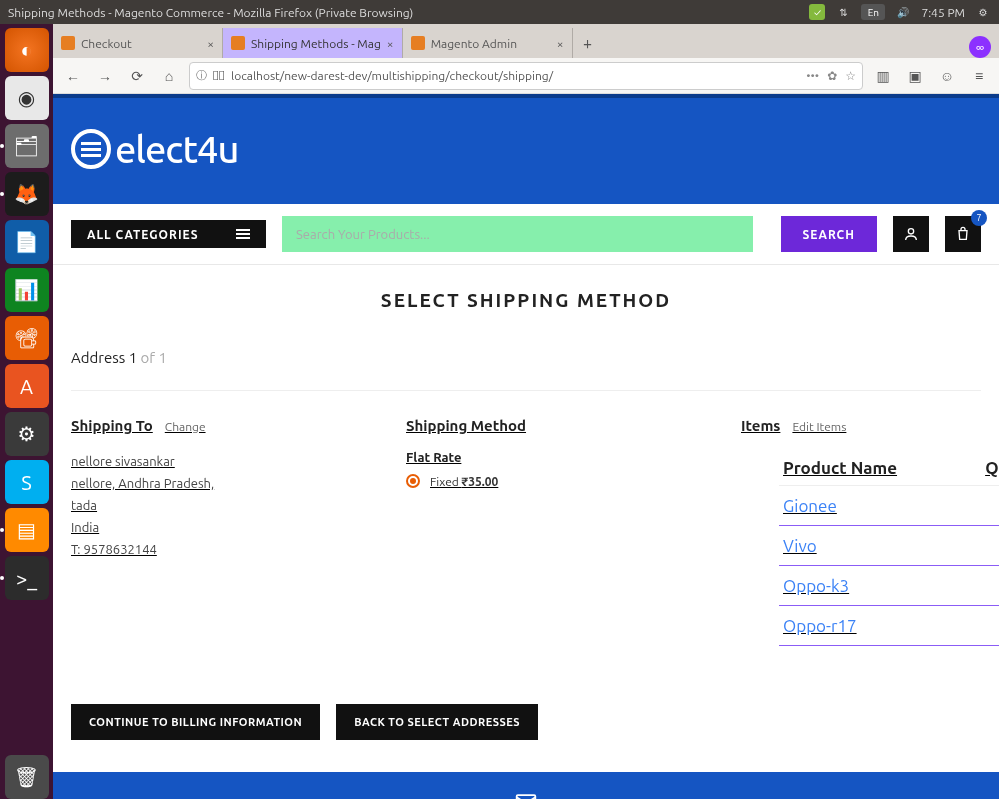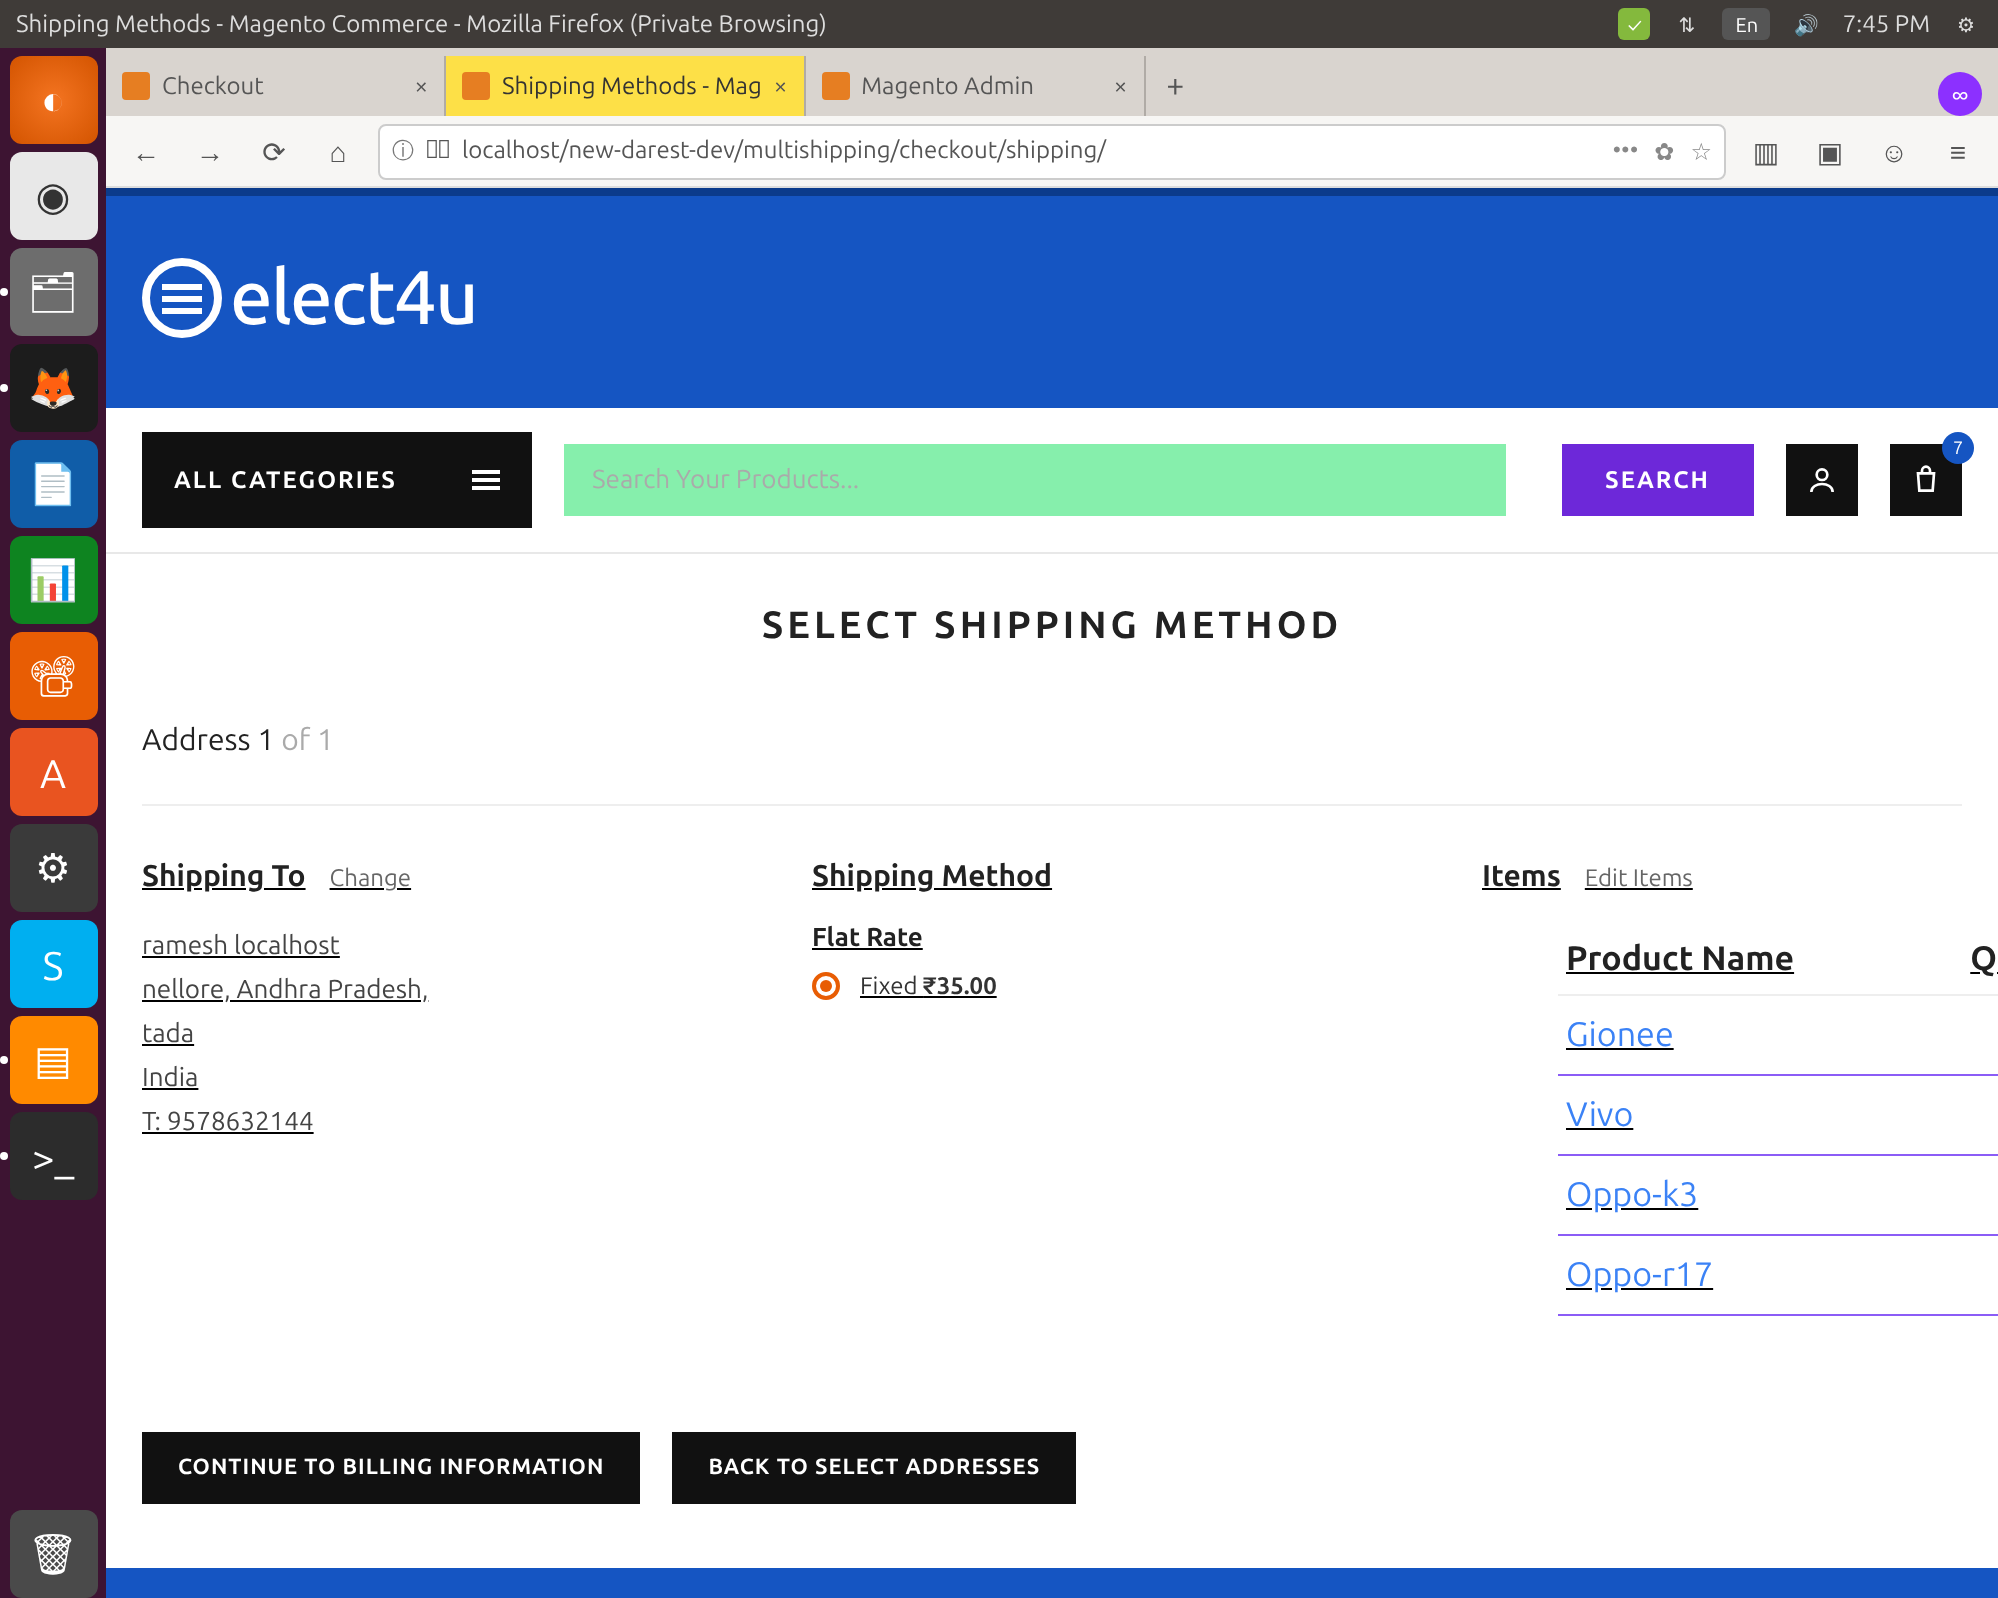--- a/index.html
+++ b/index.html
@@ -21,39 +21,39 @@
 .li-gear{background:#3a3a3a;}
 .li-skype{background:#00aff0;}
 .li-sub{background:#ff8a00;}
 .li-term{background:#2c2c2c;}
 .li-trash{background:#4a4a4a;}
 .launcher .running::before{content:"";position:absolute;left:-5px;top:50%;transform:translateY(-50%);width:4px;height:4px;background:#fff;border-radius:50%;}
 .launcher-spacer{flex:1;}
 .window{position:absolute;left:53px;top:24px;width:946px;height:775px;background:#fff;display:flex;flex-direction:column;}
 .tabbar{height:34px;background:#d9d4cf;display:flex;align-items:flex-end;}
 .tab{height:30px;min-width:170px;display:flex;align-items:center;padding:0 8px;font-size:12px;color:#555;border-right:1px solid #b0aba6;position:relative;gap:6px;}
-.tab.active{background:#fde047;color:#333;}
+.tab.active{background:#c4b5fd;color:#333;}
 .tab .favicon{width:14px;height:14px;border-radius:2px;display:inline-block;}
 .tab .close{margin-left:auto;font-size:12px;color:#555;}
 .newtab{width:30px;height:30px;display:flex;align-items:center;justify-content:center;color:#555;}
 .ext-badge{margin-left:auto;margin-right:8px;width:22px;height:22px;border-radius:50%;background:#8c30ff;color:#fff;display:flex;align-items:center;justify-content:center;font-size:14px;}
 .navbar{height:36px;background:#f7f6f4;border-bottom:1px solid #ddd;display:flex;align-items:center;padding:0 8px;gap:8px;}
 .navbar .nbtn{width:24px;height:24px;border-radius:4px;display:flex;align-items:center;justify-content:center;color:#555;font-size:14px;}
 .urlbar{flex:1;height:28px;border:1px solid #ccc;border-radius:4px;background:#fff;display:flex;align-items:center;padding:0 6px;font-size:12px;color:#555;gap:6px;}
 .urlbar .lock{color:#777;font-size:11px;}
 .urlbar .url{flex:1;overflow:hidden;white-space:nowrap;}
 .urlbar .ricons{display:flex;gap:8px;color:#888;}
 .viewport{flex:1;overflow:auto;background:#fff;}
 .page{min-height:100%;}
 .page-header{background:#1555c2;height:110px;position:relative;border-top:4px solid #0b3b8b;}
 .logo{position:absolute;left:18px;top:30px;display:flex;align-items:center;color:#fff;font-size:38px;font-weight:500;gap:4px;font-family:"Arial",sans-serif;letter-spacing:-1px;}
 .logo .circle{width:40px;height:40px;border:4px solid #fff;border-radius:50%;display:inline-flex;align-items:center;justify-content:center;}
 .logo .circle span{width:20px;height:3px;background:#fff;box-shadow:0 -6px 0 #fff,0 6px 0 #fff;}
 .subbar{background:#fff;padding:12px 18px;display:flex;align-items:center;gap:16px;border-bottom:1px solid #e8e8e8;}
-.allcats{background:#111;color:#fff;width:195px;height:48px;display:flex;align-items:center;justify-content:space-between;padding:0 16px;font-size:12px;letter-spacing:1px;font-weight:600;}
+.allcats{background:#111;color:#fff;width:195px;height:28px;display:flex;align-items:center;justify-content:space-between;padding:0 16px;font-size:12px;letter-spacing:1px;font-weight:600;}
 .allcats .lines{display:inline-block;width:14px;height:2px;background:#fff;box-shadow:0 -4px 0 #fff,0 4px 0 #fff;}
 .search-wrap{flex:1;display:flex;}
 .search-input{flex:1;height:36px;background:#86efac;border:none;padding:0 14px;font-size:13px;color:#444;}
 .search-input::placeholder{color:#aaa;}
 .search-btn{height:36px;padding:0 22px;background:#6d28d9;color:#fff;border:none;font-size:12px;letter-spacing:1px;font-weight:600;margin-left:12px;}
 .iconbtn{height:36px;width:36px;background:#111;color:#fff;display:flex;align-items:center;justify-content:center;}
 .cartwrap{position:relative;}
 .cartbadge{position:absolute;top:-6px;right:-6px;width:16px;height:16px;border-radius:50%;background:#1555c2;color:#fff;font-size:9px;display:flex;align-items:center;justify-content:center;}
 .pgtitle{text-align:center;font-size:19px;letter-spacing:2px;font-weight:600;color:#222;padding:24px 0 32px;}
 .content{padding:0 18px 26px;}
@@ -198,21 +198,21 @@
           <span>Address 1</span><span class="muted"> of 1</span>
         </div>
 
         <div class="grid">
           <div class="col">
             <div class="h">
               <span>Shipping To</span>
               <a class="link">Change</a>
             </div>
             <div class="addr">
-              <div>ramesh localhost</div>
+              <div>nellore sivasankar</div>
               <div>nellore, Andhra Pradesh,</div>
               <div>tada</div>
               <div>India</div>
               <div>T: 9578632144</div>
             </div>
           </div>
 
           <div class="col">
             <div class="h">
                 <span>Shipping Method</span>

